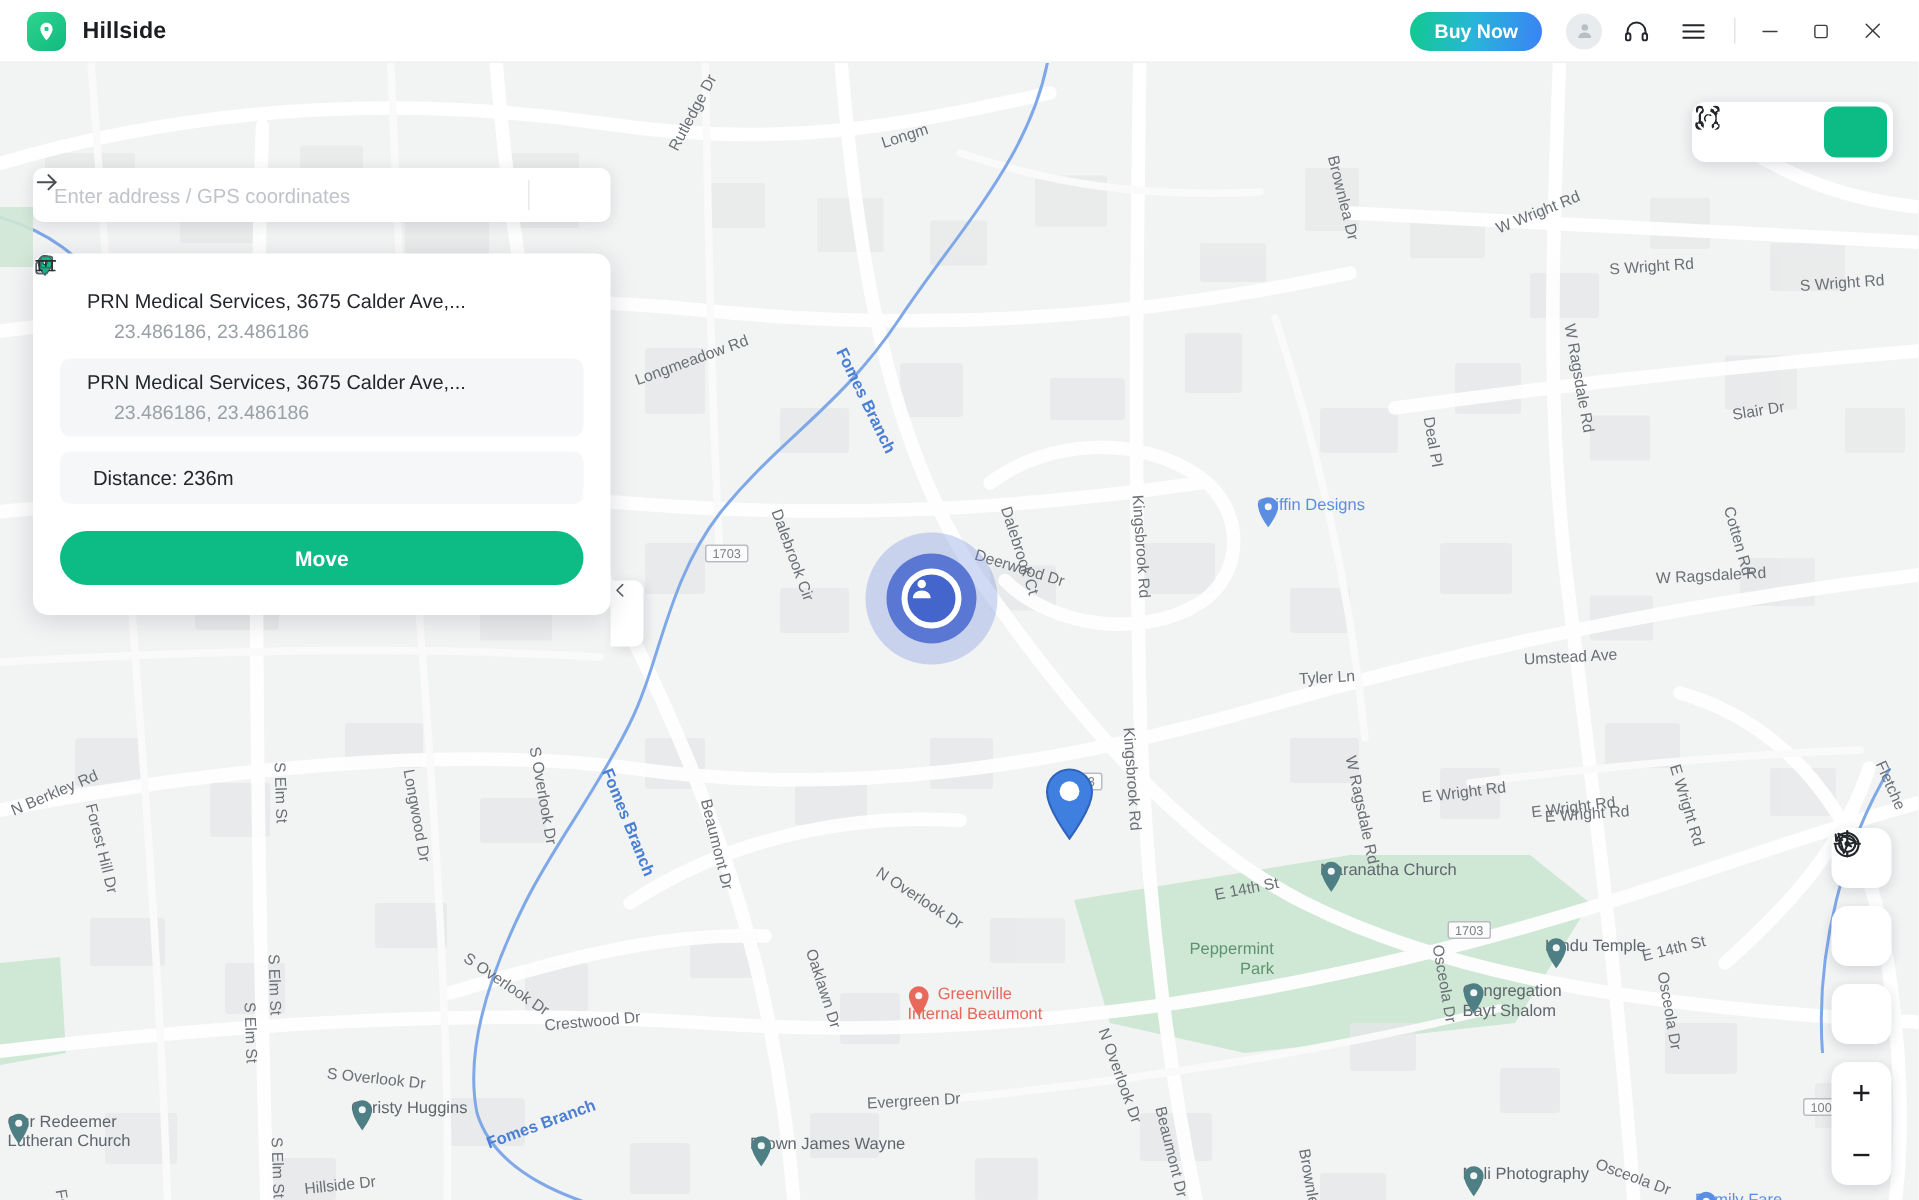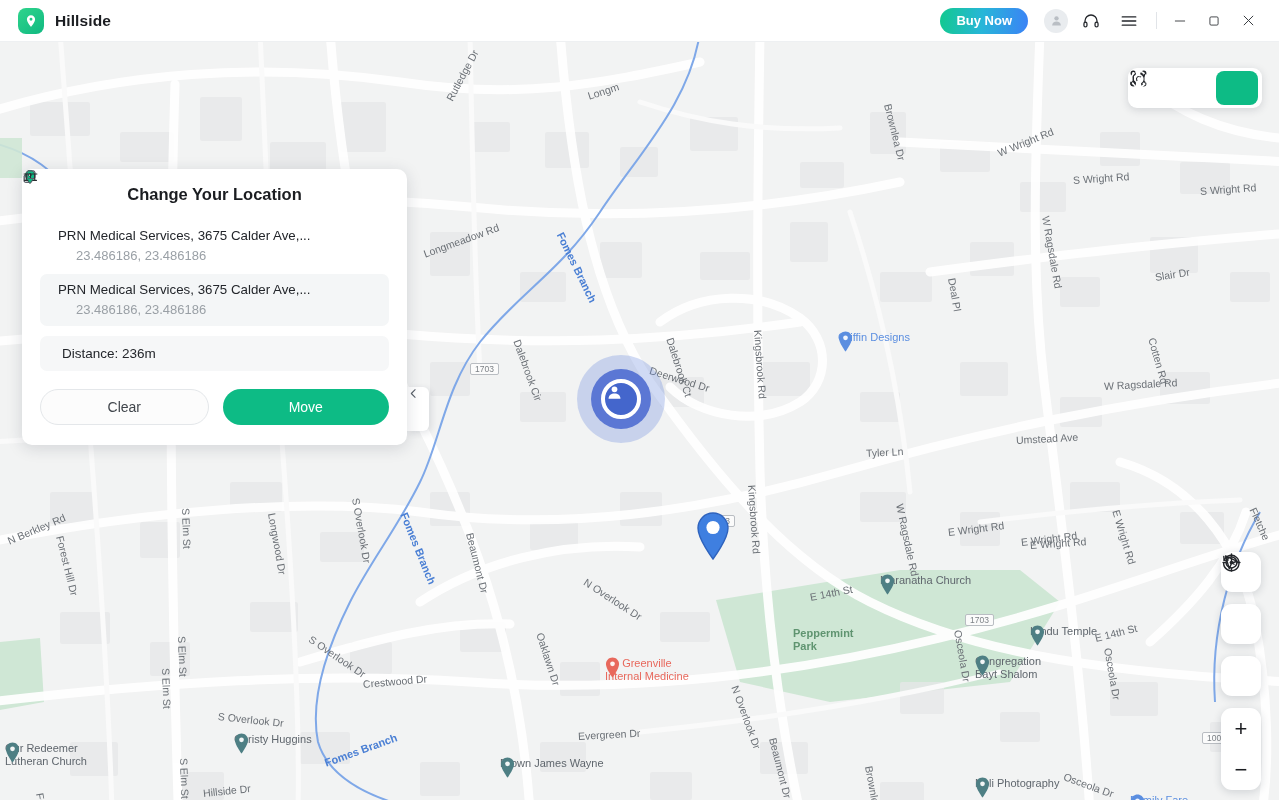--- a/index.html
+++ b/index.html
@@ -69,21 +69,21 @@
   .maplbl {
     position: absolute;
     font-family: "Liberation Sans", sans-serif;
     font-size: 10.5px;
     color: #6b7076;
     white-space: nowrap;
     pointer-events: none;
   }
   .maplbl.poi { color: #5f666d; font-size: 11px; }
   .maplbl.water { color: #4a7fd4; font-weight: bold; font-size: 11px; }
-  .maplbl.park { color: #5f9470; font-size: 11px; text-align: left; font-weight: bold; }
+  .maplbl.park { color: #5f9470; font-size: 11px; text-align: right; }
   .maplbl.red { color: #e8685c; font-size: 11px; text-align: center; }
   .maplbl.blue { color: #5b8ee0; font-size: 11px; }
   .shield {
     position: absolute;
     border: 1px solid #b9bdc2; background: #fbfbfb;
     border-radius: 2px; padding: 0px 4px;
     font-size: 8.5px; color: #7d8287;
     font-family: "Liberation Sans", sans-serif;
   }
 
@@ -166,21 +166,21 @@
   }
   .dist-text { font-size: 13.5px; color: #23262b; }
   .btn-row { display: flex; gap: 14px; margin-top: 18px; }
   .btn {
     flex: 1; height: 36px; border-radius: 18px;
     display: flex; align-items: center; justify-content: center;
     font-size: 14px; cursor: pointer; border: none;
     font-family: "Liberation Sans", sans-serif;
   }
   .btn-clear { background: #fcfcfc; border: 1px solid #e4e7ea; color: #41464c; }
-  .btn-move { background: #0dbb85; color: #ffffff; }
+  .btn-move { background: #0dbb85; color: #ffffff; font-weight: bold; }
 
   .collapse-tab {
     position: absolute; left: 407px; top: 345px;
     width: 22px; height: 44px;
     background: #ffffff; border-radius: 0 6px 6px 0;
     box-shadow: 2px 2px 7px rgba(25,35,55,.12);
     display: flex; align-items: center; justify-content: center;
     cursor: pointer; z-index: 29; color: #5a6069;
   }
 
@@ -522,21 +522,21 @@
         <div class="maplbl blue" style="position: static; white-space: pre; line-height: 13px;">Family Fare</div>
         <span style="display: flex;">
           <svg width="15" height="21" viewBox="0 0 34 48">
             <path d="M17 1C8.7 1 2 7.7 2 16c0 11.2 15 31 15 31s15-19.8 15-31C32 7.7 25.3 1 17 1z" fill="#5b8ee0"></path>
             <circle cx="17" cy="15.5" r="5.4" fill="#ffffff" opacity=".92"></circle>
           </svg>
         </span>
       </div>
       <div style="position: absolute; left: 605px; top: 615px; display: flex; align-items: center; gap: 3px; flex-direction: column;">
         <div class="maplbl red" style="position: static; white-space: pre; line-height: 13px;">Greenville
-Internal Medicine</div>
+Internal Beaumont</div>
         <span style="display: flex;">
           <svg width="15" height="21" viewBox="0 0 34 48">
             <path d="M17 1C8.7 1 2 7.7 2 16c0 11.2 15 31 15 31s15-19.8 15-31C32 7.7 25.3 1 17 1z" fill="#e8685c"></path>
             <circle cx="17" cy="15.5" r="5.4" fill="#ffffff" opacity=".92"></circle>
           </svg>
         </span>
       </div>
       <div style="position: absolute; left: 793px; top: 585px; display: flex; align-items: center; gap: 3px;">
         <div class="maplbl park" style="position: static; white-space: pre; line-height: 13px;">Peppermint
 Park</div>
@@ -589,23 +589,32 @@
     </div>
   </div>
 
   <div class="pin" style="left:696px; top:470px;">
     <svg width="34" height="48" viewBox="0 0 34 48">
       <path d="M17 1C8.7 1 2 7.7 2 16c0 11.2 15 31 15 31s15-19.8 15-31C32 7.7 25.3 1 17 1z" fill="#3f7fe0" stroke="#2f63bd" stroke-width="1.4"></path>
       <circle cx="17" cy="15.5" r="6.6" fill="#ffffff"></circle>
     </svg>
   </div>
 
+  <div class="searchbar">
+    <input type="text" placeholder="Enter address / GPS coordinates" style="">
+    <div class="search-sep"></div>
+    <div class="search-go">
+      <svg width="19" height="19" viewBox="0 0 24 24" fill="none" stroke="#4a4f56" stroke-width="1.7" stroke-linecap="round" stroke-linejoin="round">
+        <line x1="4" y1="12" x2="19" y2="12"></line>
+        <polyline points="13,6 19,12 13,18"></polyline>
+      </svg>
+    </div>
+  </div>
 
   <div class="panel">
-    <div class="panel-title">Change Your Location</div>
 
     <div class="loc-row">
       <div class="loc-line1">
         <span style="display:flex;">
           <svg width="16" height="16" viewBox="0 0 24 24" fill="none" stroke="#2b2e33" stroke-width="1.7">
             <path d="M12 2.4c-3.6 0-6.5 2.9-6.5 6.5 0 4.9 6.5 12.4 6.5 12.4s6.5-7.5 6.5-12.4c0-3.6-2.9-6.5-6.5-6.5z"></path>
             <circle cx="12" cy="8.9" r="2.4"></circle>
           </svg>
         </span>
         <span class="loc-name">PRN Medical Services, 3675 Calder Ave,...</span>
@@ -649,21 +658,20 @@
           <line x1="18" y1="7" x2="18" y2="16"></line>
           <line x1="3.5" y1="16" x2="8.5" y2="16"></line>
           <line x1="15.5" y1="16" x2="20.5" y2="16"></line>
           <line x1="12" y1="7" x2="12" y2="12"></line>
         </svg>
       </span>
       <span class="dist-text">Distance: 236m</span>
     </div>
 
     <div class="btn-row">
-      <button class="btn btn-clear">Clear</button>
       <button class="btn btn-move">Move</button>
     </div>
   </div>
 
   <div class="collapse-tab">
     <svg width="13" height="13" viewBox="0 0 24 24" fill="none" stroke="#5a6069" stroke-width="2" stroke-linecap="round" stroke-linejoin="round">
       <polyline points="15,5 8,12 15,19"></polyline>
     </svg>
   </div>
 

